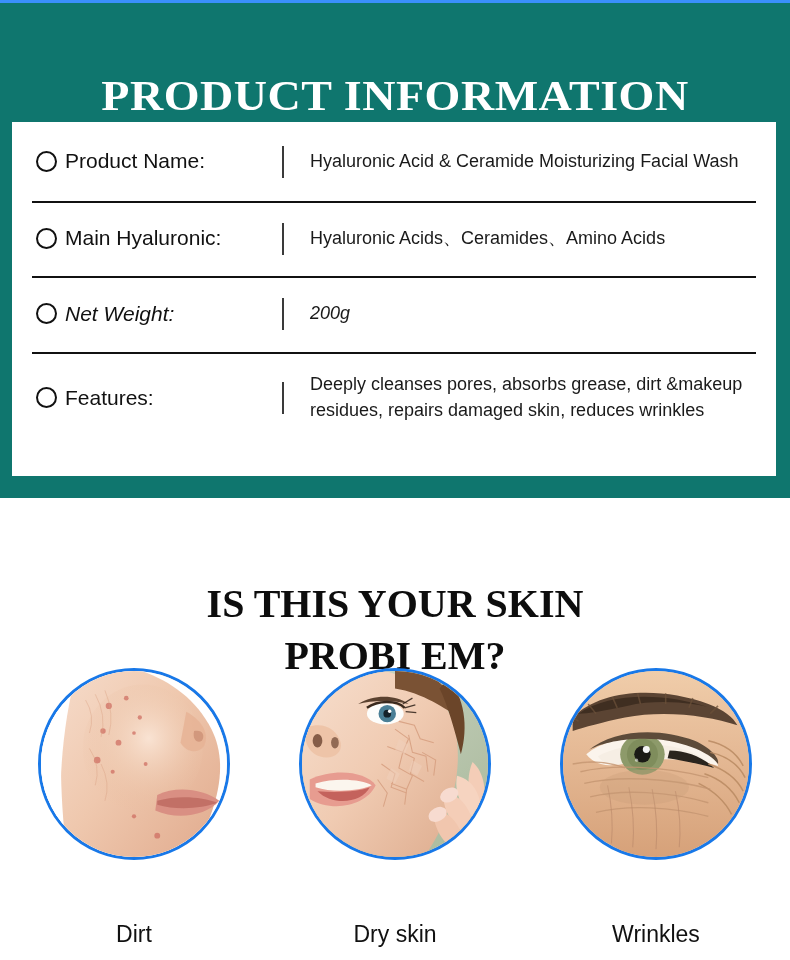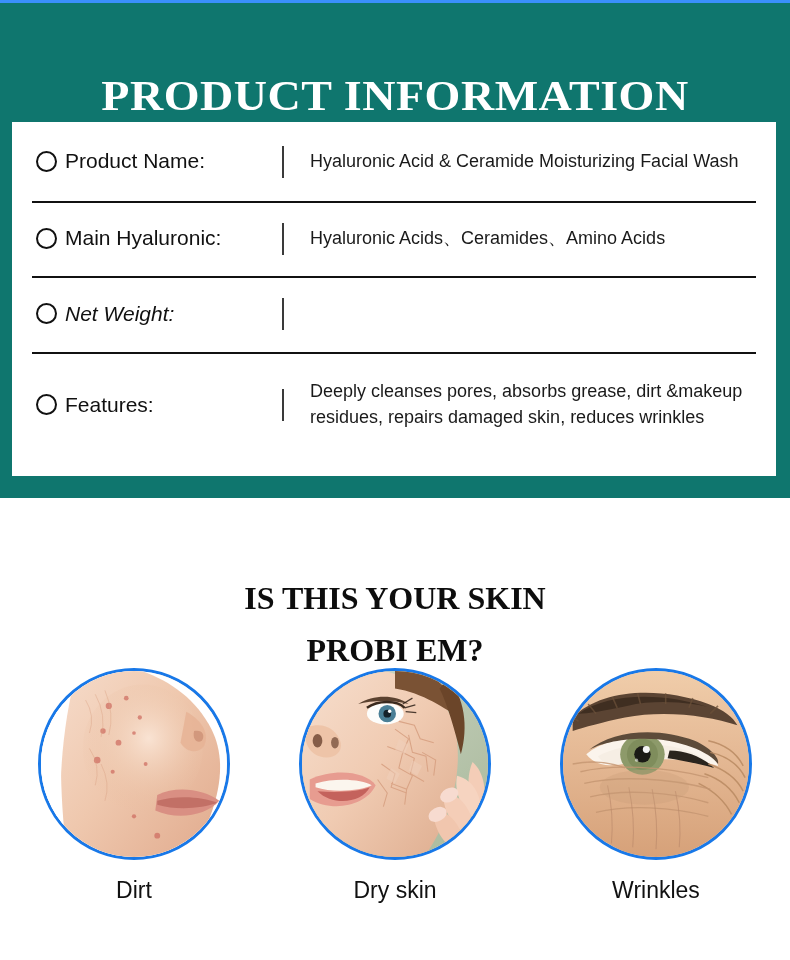--- a/index.html
+++ b/index.html
@@ -70,21 +70,21 @@
   .spec-row {
     position: absolute;
     left: 0;
     width: 764px;
     display: flex;
     align-items: center;
   }
   .spec-row.r0 { top: 0px;   height: 79px; }
   .spec-row.r1 { top: 79px;  height: 75px; }
   .spec-row.r2 { top: 154px; height: 76px; font-style: italic; }
-  .spec-row.r3 { top: 221px; height: 124px; }
+  .spec-row.r3 { top: 214px; height: 124px; }
 
   .row-divider {
     position: absolute;
     left: 20px;
     width: 724px;
     height: 2px;
     background: #111111;
   }
   .row-divider.d0 { top: 79px; }
   .row-divider.d1 { top: 154px; }
@@ -139,21 +139,21 @@
     background: #ffffff;
   }
   .problem-heading {
     position: absolute;
     left: 0;
     top: 47px;
     width: 790px;
     text-align: center;
     font-family: "Liberation Serif", "DejaVu Serif", serif;
     font-weight: 700;
-    font-size: 32px;
+    font-size: 40px;
     line-height: 52px;
     color: #0d0d0d;
     letter-spacing: 0px;
   }
   .problem-heading .hl {
     display: block;
   }
 
   .problem-items {
     position: absolute;
@@ -162,20 +162,21 @@
     width: 790px;
     display: flex;
     justify-content: center;
     gap: 61px;
   }
   .problem-item {
     width: 200px;
     display: flex;
     flex-direction: column;
     align-items: center;
+    gap: 44px;
   }
   .problem-photo {
     width: 192px;
     height: 192px;
     border-radius: 50%;
     border: 3px solid #1878e8;
     box-sizing: border-box;
     overflow: hidden;
     position: relative;
     background: #f0d9c8;
@@ -225,20 +226,21 @@
         <div class="col-divider"></div>
         <div class="spec-value">Hyaluronic Acids、Ceramides、Amino Acids</div>
       </div>
 
       <div class="spec-row r2">
         <div class="spec-label">
           <span class="bullet-circle"></span>
           <span class="spec-label-text">Net Weight:</span>
         </div>
         <div class="col-divider"></div>
+        <div class="spec-value">200g</div>
       </div>
 
       <div class="spec-row r3">
         <div class="spec-label">
           <span class="bullet-circle"></span>
           <span class="spec-label-text">Features:</span>
         </div>
         <div class="col-divider"></div>
         <div class="spec-value">Deeply cleanses pores, absorbs grease, dirt &amp;makeup residues, repairs damaged skin, reduces wrinkles</div>
       </div>

